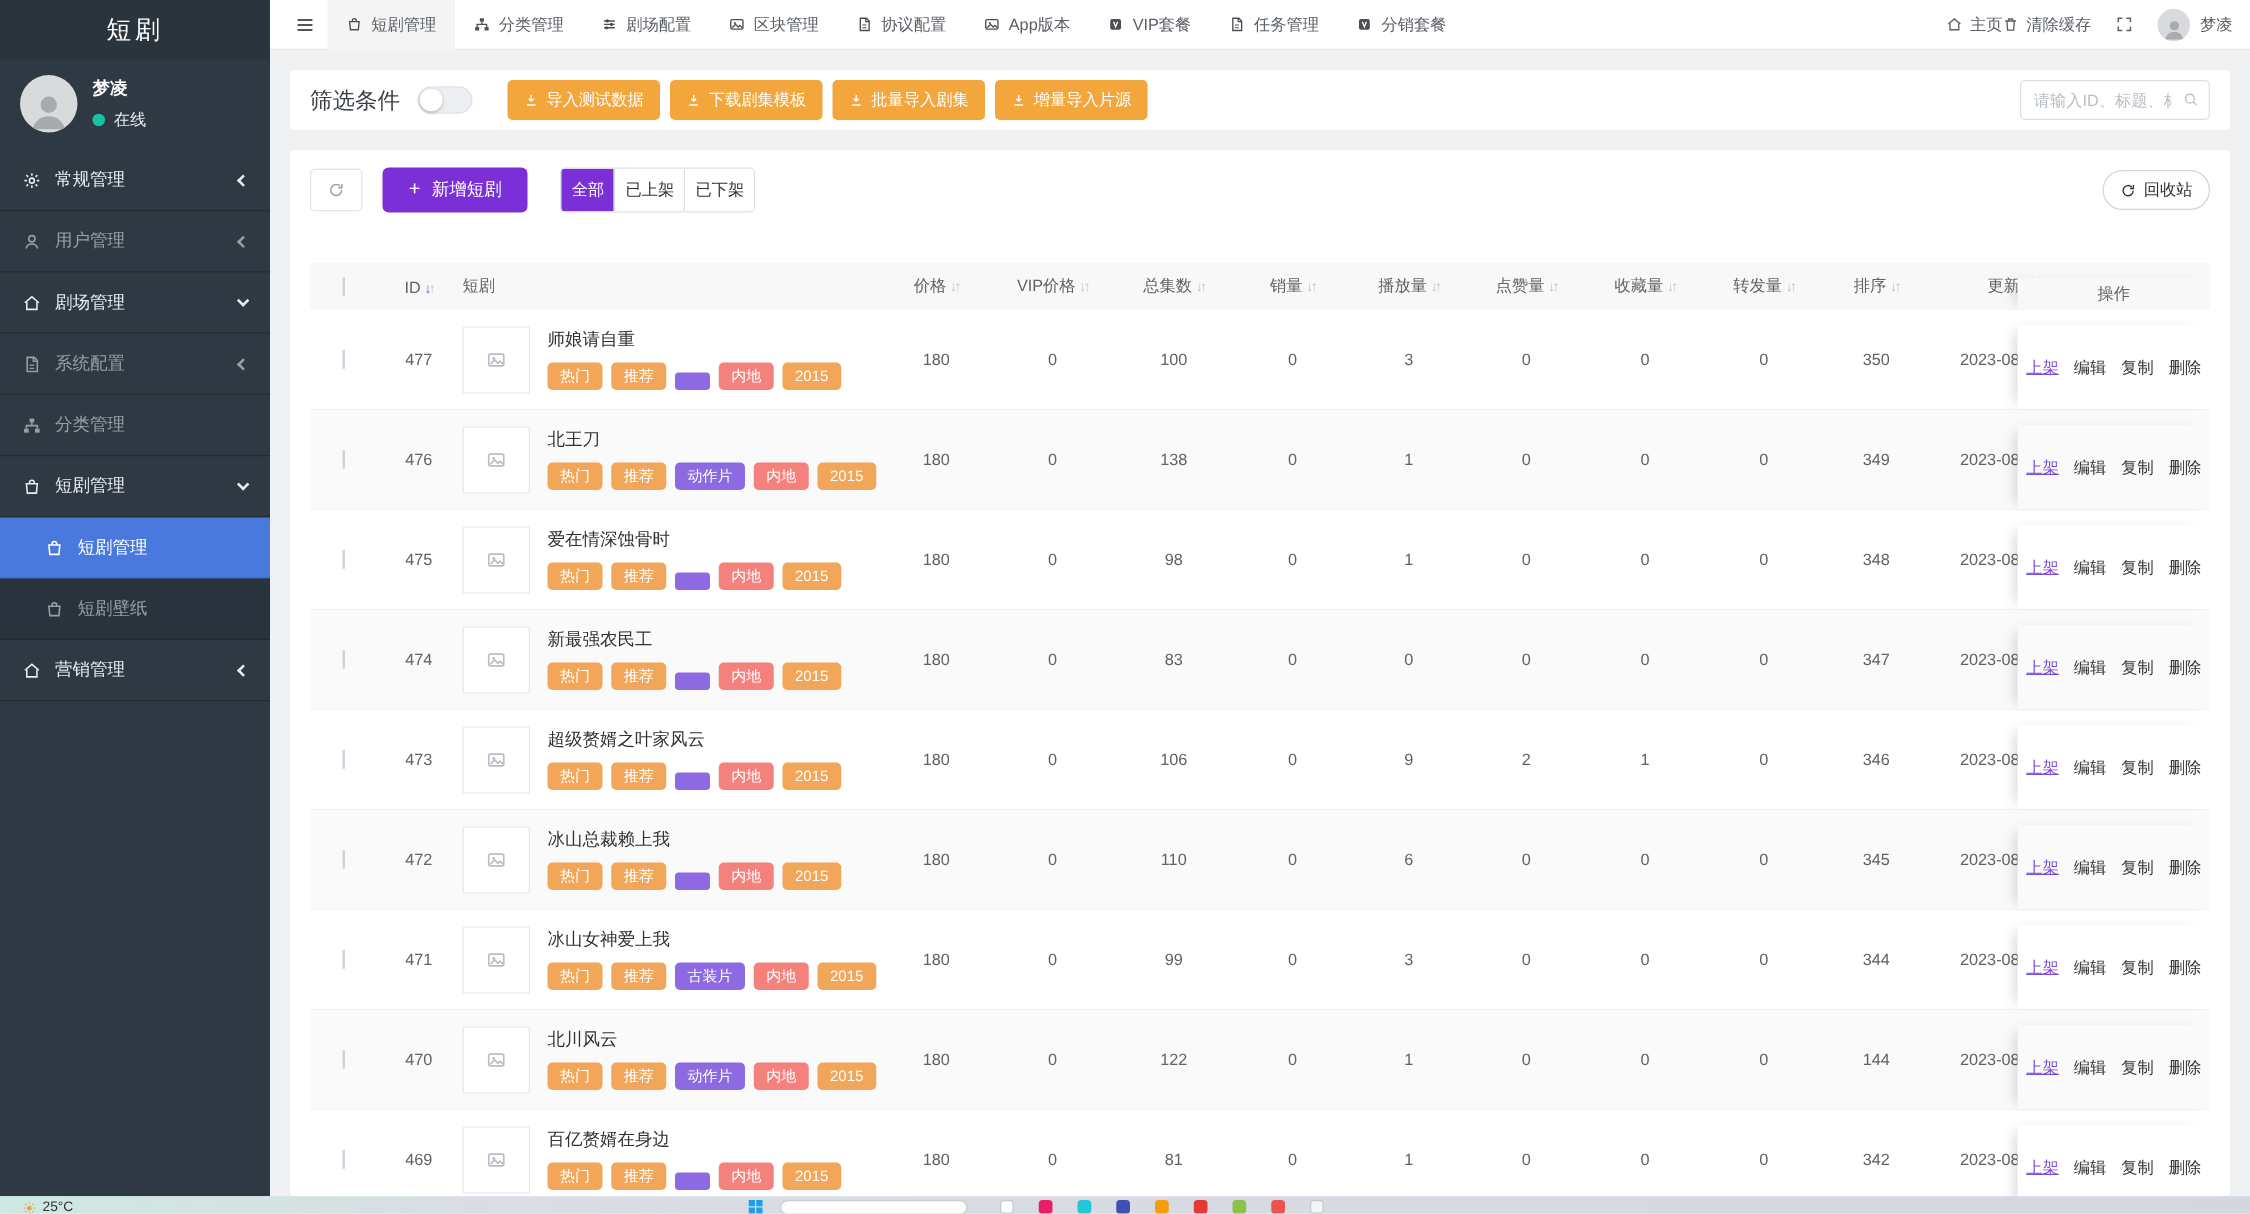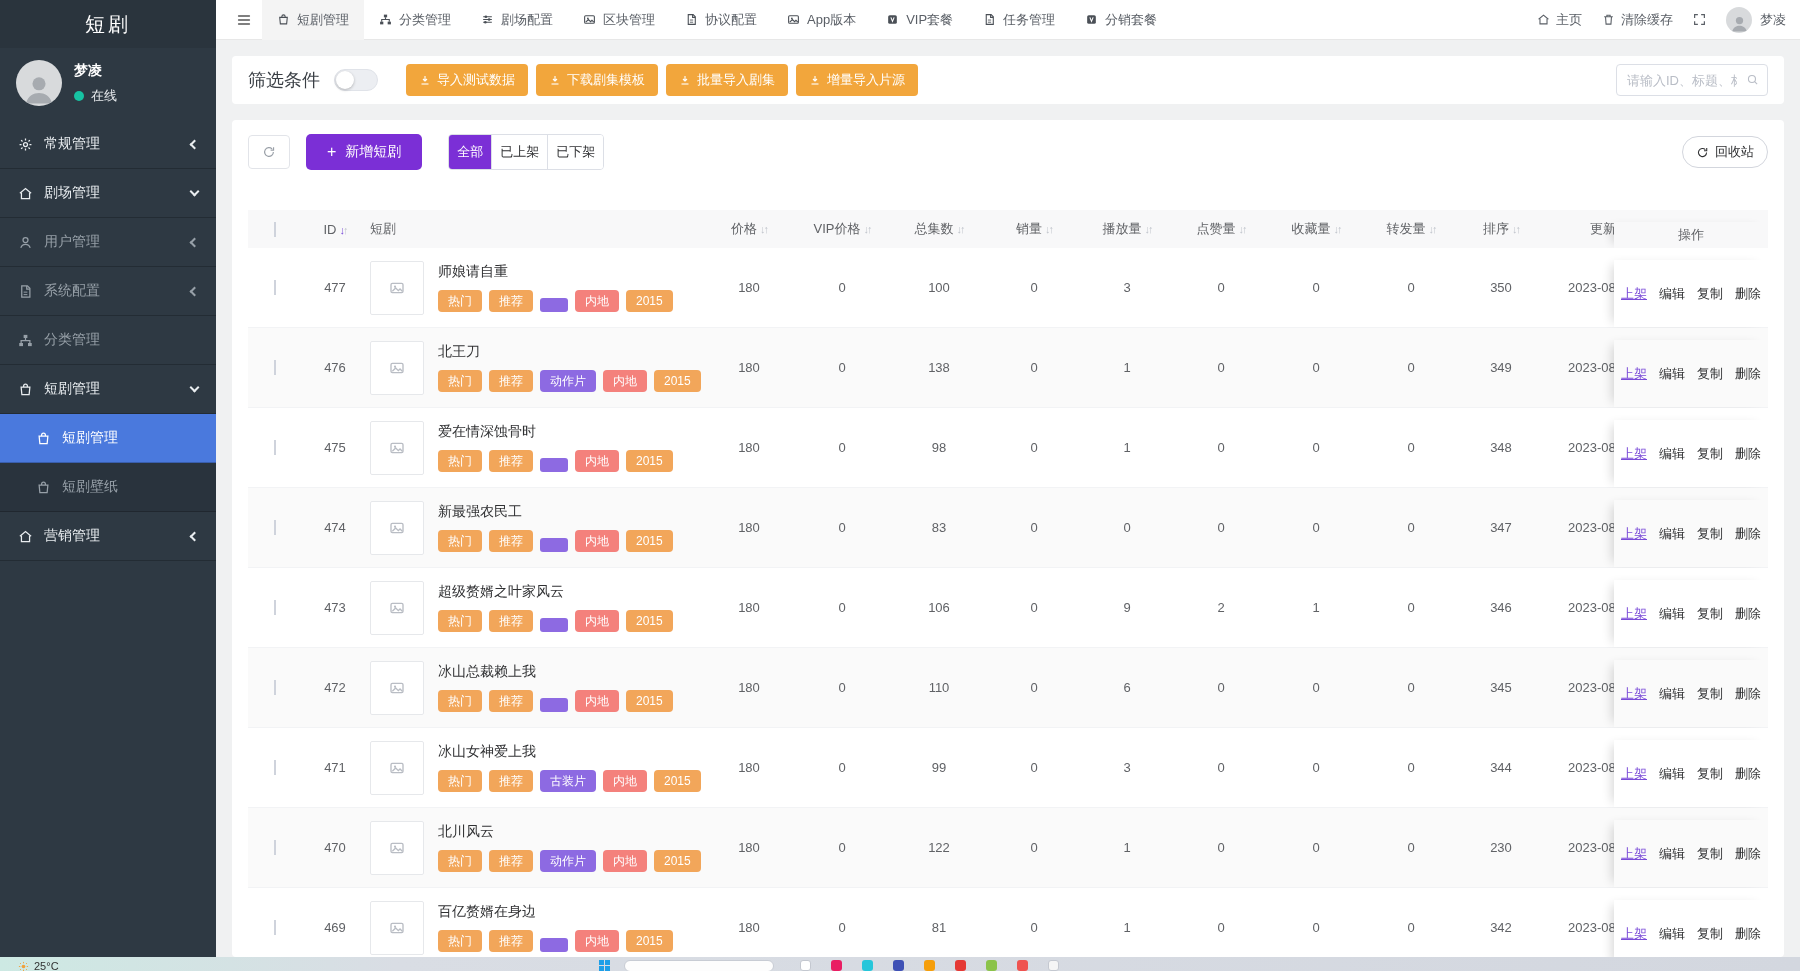--- a/index.html
+++ b/index.html
@@ -207,37 +207,37 @@
     <nav id="sb-menu">
         <div class="sb-item bright">
           <span class="ic">
             <svg viewBox="0 0 24 24">
               <use href="#i-gear"></use>
             </svg>
           </span>
           <span>常规管理</span>
           <span class="chev left"></span>
         </div>
+        <div class="sb-item">
+          <span class="ic">
+            <svg viewBox="0 0 24 24">
+              <use href="#i-user"></use>
+            </svg>
+          </span>
+          <span>用户管理</span>
+          <span class="chev left"></span>
+        </div>
         <div class="sb-item bright">
           <span class="ic">
             <svg viewBox="0 0 24 24">
               <use href="#i-home"></use>
             </svg>
           </span>
           <span>剧场管理</span>
           <span class="chev down"></span>
-        </div>
-        <div class="sb-item">
-          <span class="ic">
-            <svg viewBox="0 0 24 24">
-              <use href="#i-user"></use>
-            </svg>
-          </span>
-          <span>用户管理</span>
-          <span class="chev left"></span>
         </div>
         <div class="sb-item">
           <span class="ic">
             <svg viewBox="0 0 24 24">
               <use href="#i-file"></use>
             </svg>
           </span>
           <span>系统配置</span>
           <span class="chev left"></span>
         </div>
@@ -358,21 +358,21 @@
         <div class="nav-tab">
           <span class="ic">
             <svg viewBox="0 0 24 24">
               <use href="#i-vbadge"></use>
             </svg>
           </span>
           <span>分销套餐</span>
         </div>
       </div>
     <div class="nav-right">
-      <span id="nav-links" style="display:flex;align-items:center;gap:20px">
+      <span id="nav-links" style="display:flex;align-items:center;">
           <span class="nav-link">
             <span class="ic">
               <svg viewBox="0 0 24 24">
                 <use href="#i-home"></use>
               </svg>
             </span>
             <span>主页</span>
           </span>
           <span class="nav-link">
             <span class="ic">
@@ -812,21 +812,21 @@
                 </div>
               </div>
               <div class="c c-price">180</div>
               <div class="c c-vip">0</div>
               <div class="c c-ep">122</div>
               <div class="c c-sales">0</div>
               <div class="c c-plays">1</div>
               <div class="c c-likes">0</div>
               <div class="c c-favs">0</div>
               <div class="c c-shares">0</div>
-              <div class="c c-sort">230</div>
+              <div class="c c-sort">144</div>
               <div class="c c-date">2023-08-16</div>
               <div class="c-fixed">
                 <span class="act primary">上架</span>
                 <span class="act dark">编辑</span>
                 <span class="act dark">复制</span>
                 <span class="act dark">删除</span>
               </div>
             </div>
             <div class="trow">
               <div class="c c-check"><span class="checkbox"></span></div>

